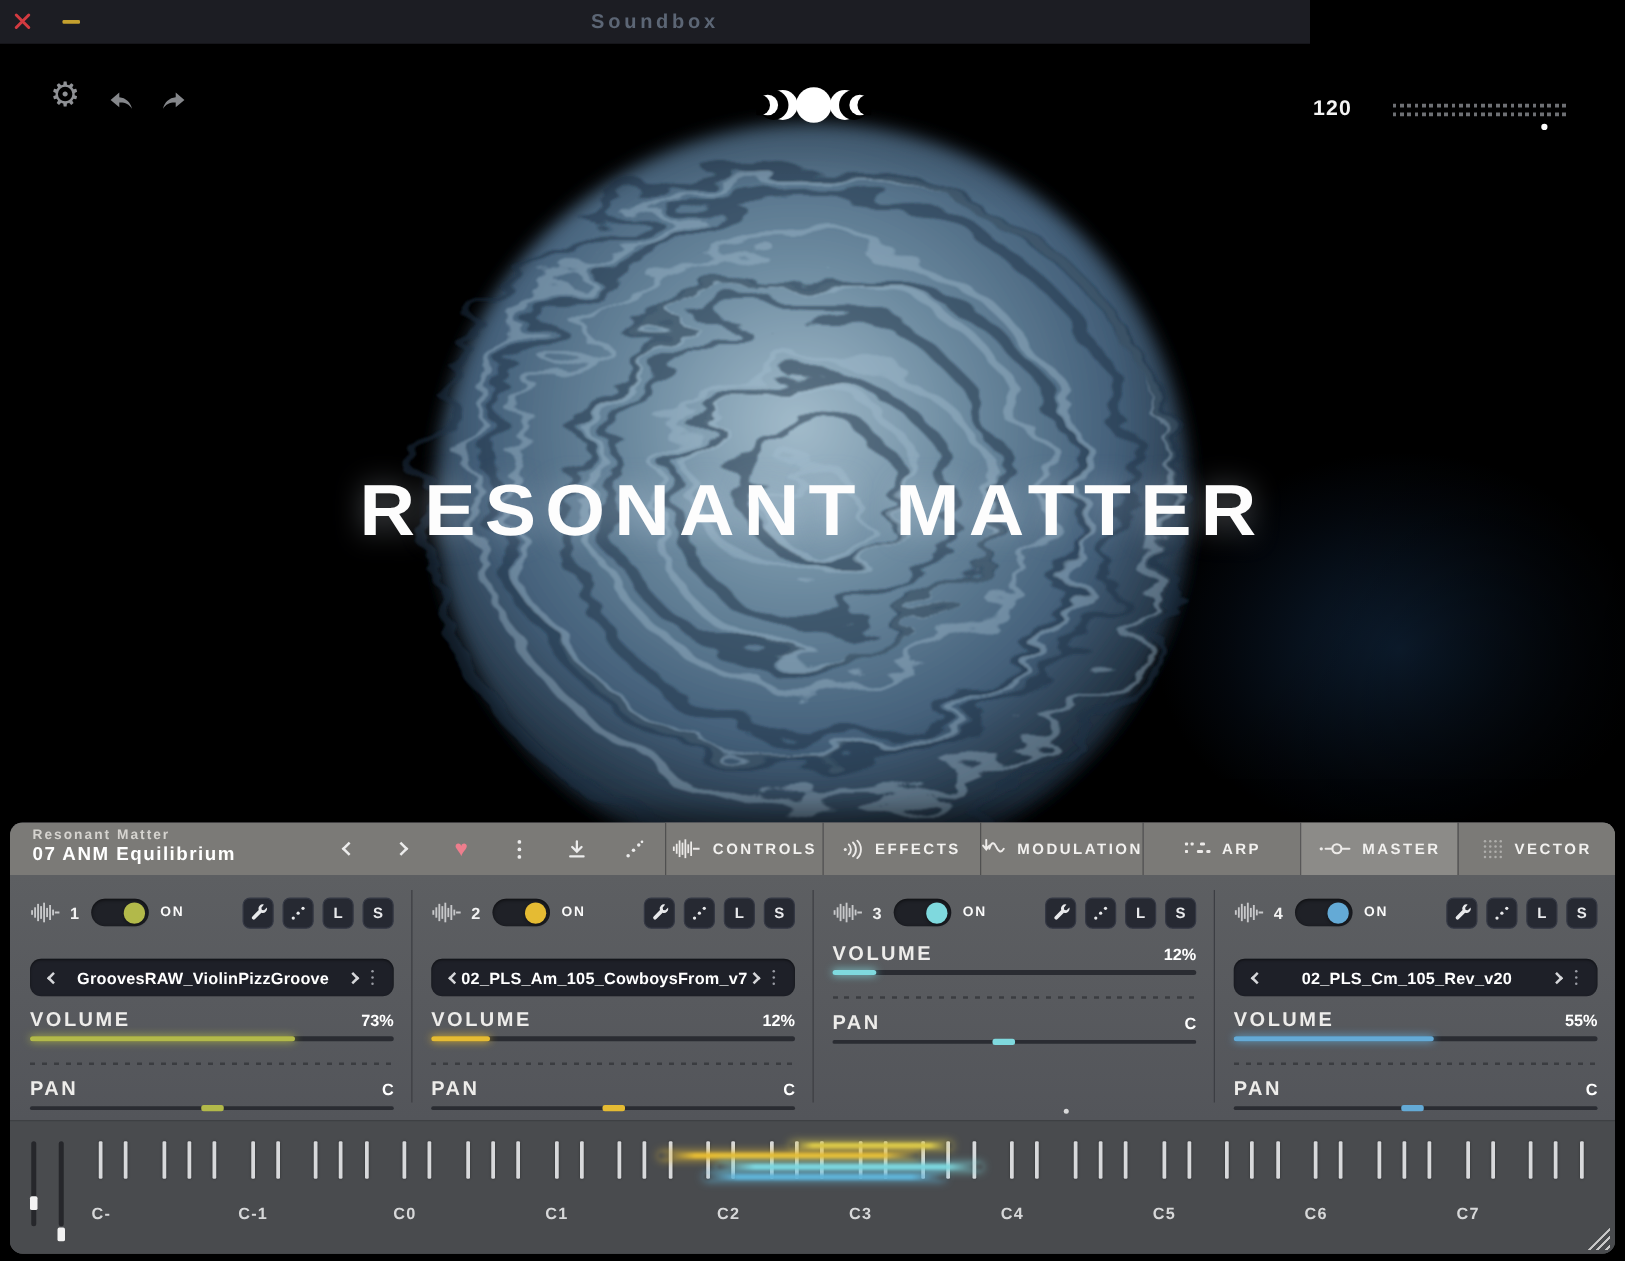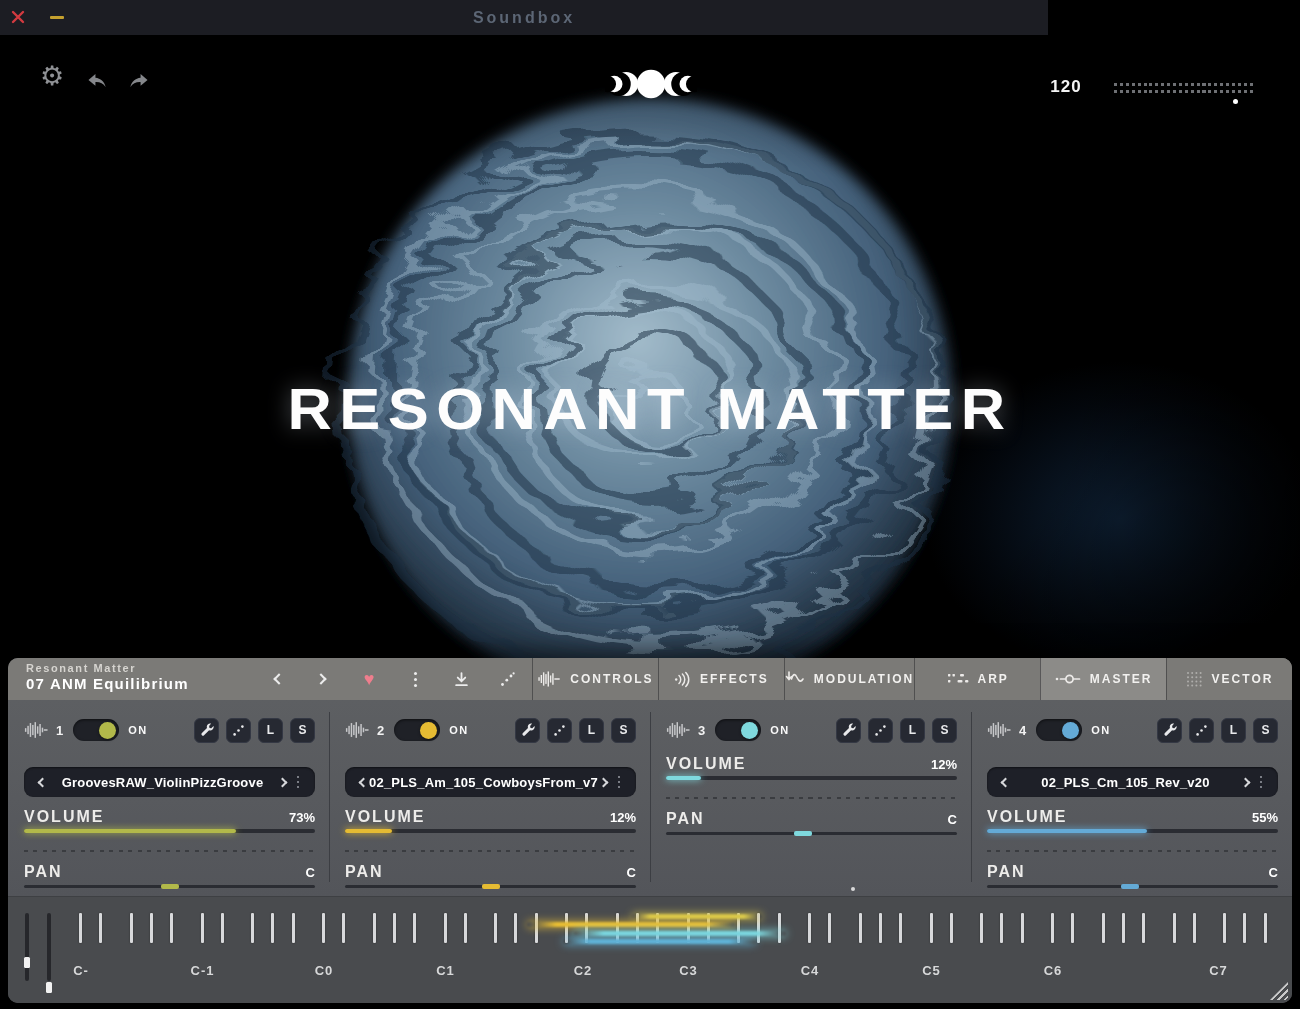--- a/index.html
+++ b/index.html
@@ -680,18 +680,18 @@
       <div id="oct-labels">
           <span class="oct-label" style="left: 73px;">C-</span>
           <span class="oct-label" style="left: 194.5px;">C-1</span>
           <span class="oct-label" style="left: 316px;">C0</span>
           <span class="oct-label" style="left: 437.5px;">C1</span>
           <span class="oct-label" style="left: 575px;">C2</span>
           <span class="oct-label" style="left: 680.5px;">C3</span>
           <span class="oct-label" style="left: 802px;">C4</span>
           <span class="oct-label" style="left: 923.5px;">C5</span>
           <span class="oct-label" style="left: 1045px;">C6</span>
-          <span class="oct-label" style="left: 1166.5px; margin-left: 44px;">C7</span>
+          <span class="oct-label" style="left: 1166.5px;">C7</span>
         </div>
       <span class="resize-handle"></span>
     </div>
   </section>
 </div>
 
 </body></html>

